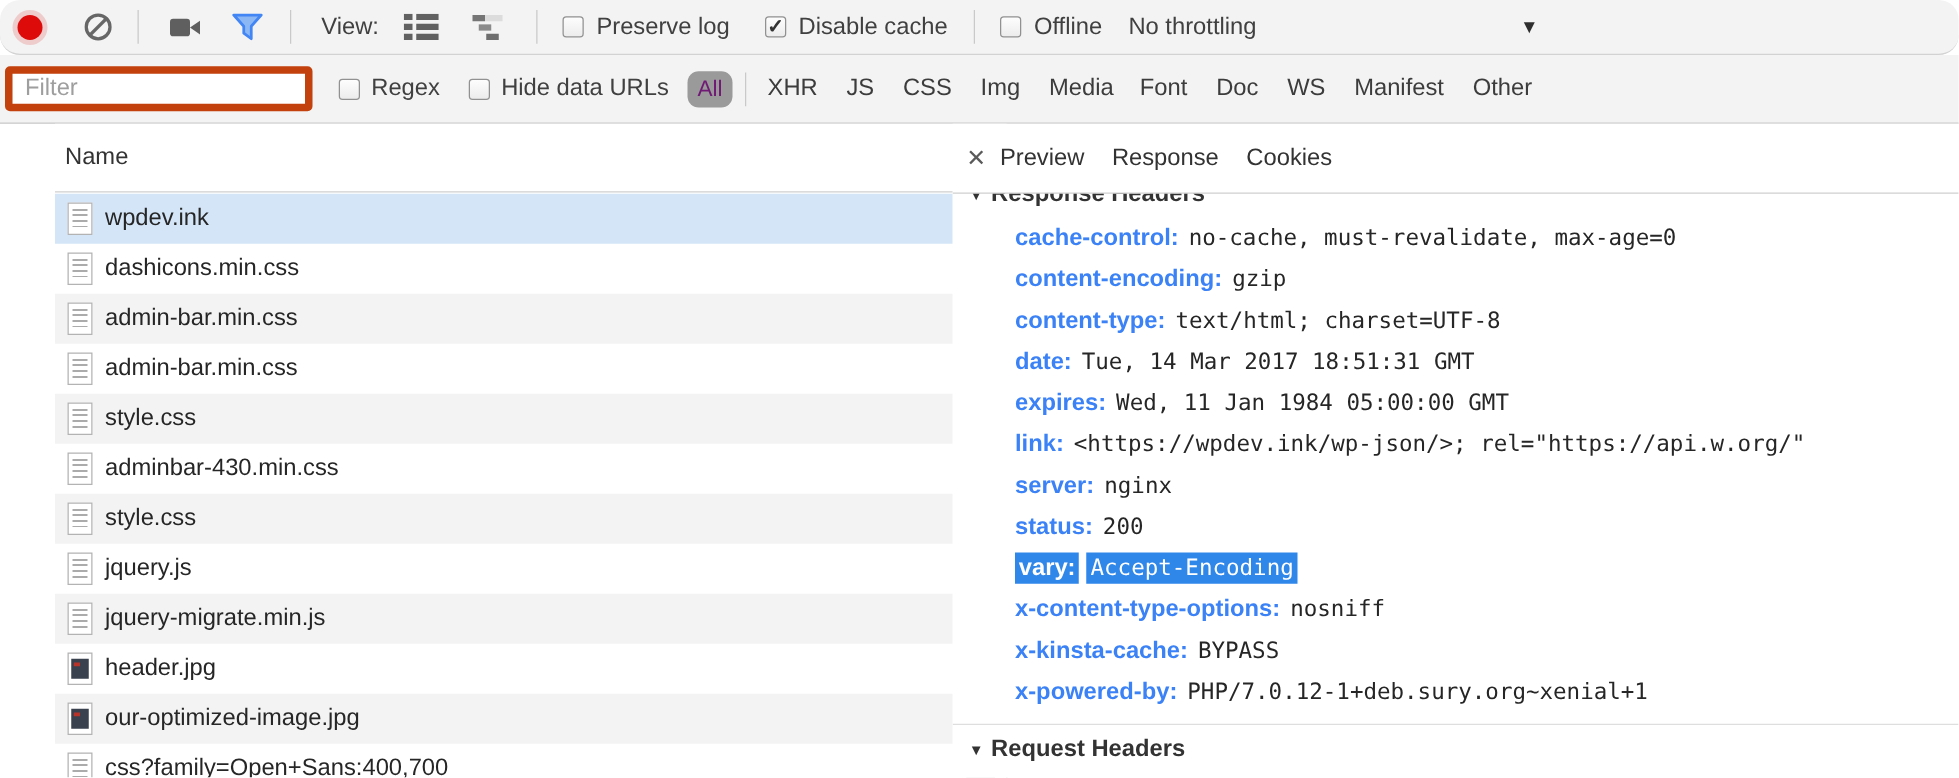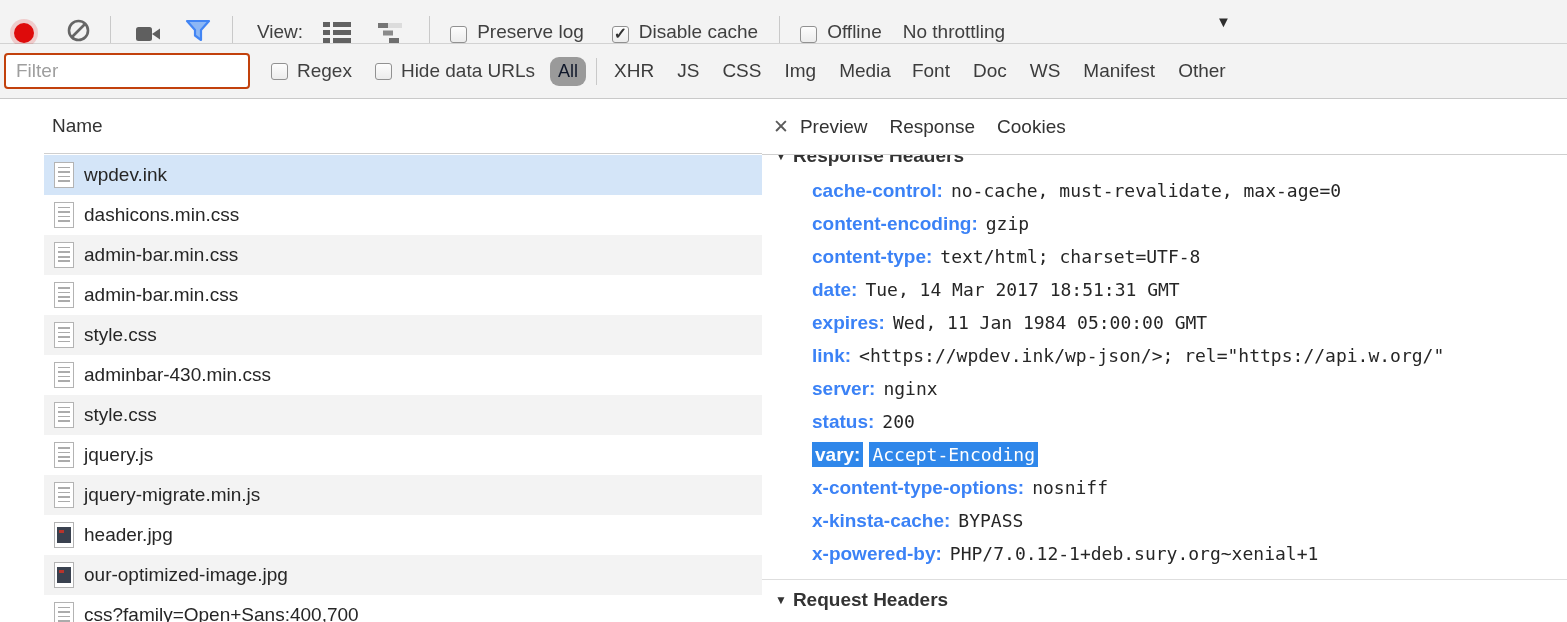--- a/index.html
+++ b/index.html
@@ -5,21 +5,21 @@
   html,body { margin:0; padding:0; }
   body {
     width:1567px; height:622px; overflow:hidden; position:relative;
     background:#fff; font-family:"Liberation Sans", sans-serif;
     -webkit-font-smoothing:antialiased;
   }
   
   .tb1 {
     position:absolute; left:0; top:0; width:100%; height:44px; box-sizing:border-box;
     background:#f3f3f3; border-bottom:1px solid #d2d2d2;
-    display:flex; align-items:flex-end;
+    display:flex; align-items:center;border-radius:16px;
   }
   .vdiv { width:1px; height:27px; background:#c9c9c9; flex:none; }
   .tlabel { font-size:19px; color:#404040; white-space:nowrap; }
   .record-dot {
     width:20px; height:20px; border-radius:50%; background:#de0b0b;
     box-shadow:0 0 0 4px rgba(222,30,30,0.18); flex:none;
   }
   .icn { flex:none; display:flex; align-items:center; }
   .checkbox {
     width:17px; height:17px; box-sizing:border-box; border:1px solid #919191; border-radius:3px;
@@ -32,26 +32,26 @@
   .dd-arrow { position:absolute; left:1216px; top:13px; font-size:15px; color:#2e2e2e; }
 
   
   .tb2 {
     position:absolute; left:0; top:44px; width:100%; height:55px; box-sizing:border-box;
     background:#f3f3f3; border-bottom:1px solid #c9c9c9;
     display:flex; align-items:center;
   }
   .filter-input {
     margin-left:4px; width:246px; height:36px; box-sizing:border-box;
-    border:2px solid #c2410c; border-radius:4px; padding:0 10px;
+    border:6px solid #c2410c; border-radius:4px; padding:0 10px;
     font-size:19px; color:#333; font-family:"Liberation Sans", sans-serif; outline:none; background:#fff;
   }
   .filter-input::placeholder { color:#9e9e9e; }
   .pill {
-    background:#9a9a9a; color:#0f172a; font-size:18px; padding:4px 8px; border-radius:9px; flex:none;
+    background:#9a9a9a; color:#701a75; font-size:18px; padding:4px 8px; border-radius:9px; flex:none;
   }
   .type { font-size:19px; color:#3c3c3c; white-space:nowrap; }
 
   
   .panel-left {
     position:absolute; left:0; top:99px; width:762px; bottom:0; box-sizing:border-box;
     background:#fff; border-right:1px solid #c9c9c9; overflow:hidden;margin-left:44px;
   }
   .col-head {
     height:55px; box-sizing:border-box; border-bottom:1px solid #cfcfcf;

